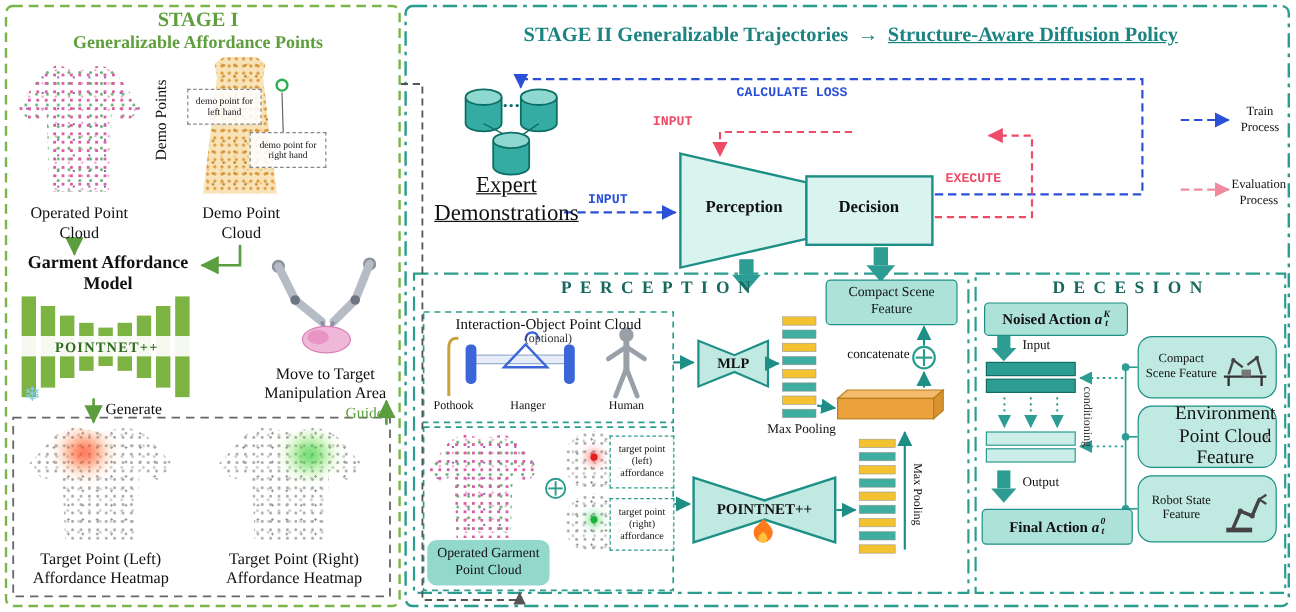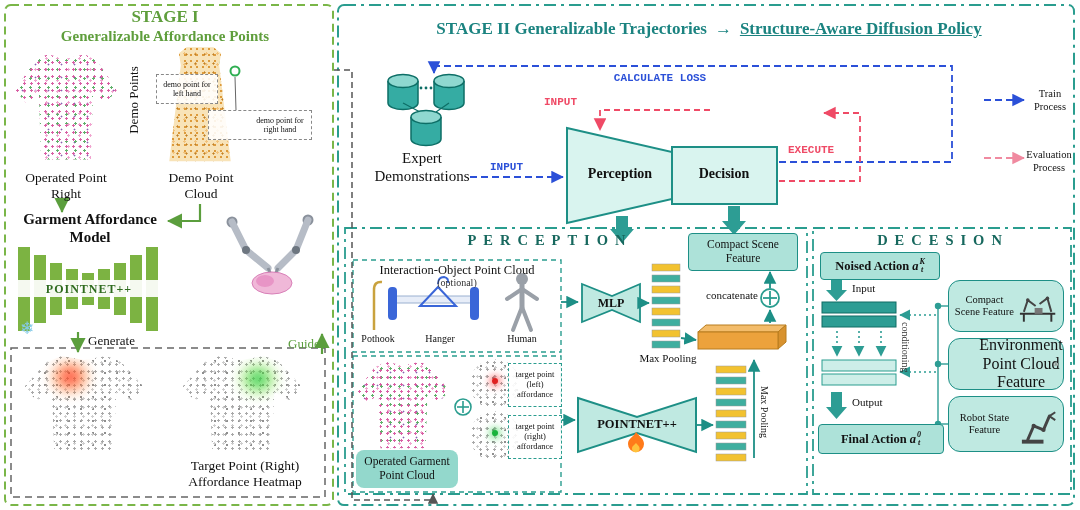--- a/index.html
+++ b/index.html
@@ -277,46 +277,48 @@
 
   <div class="t c b" style="left:10px;top:26px;width:310px;height:20px;font-size:15px;color:#5f9e3c;">Generalizable Affordance Points</div>
   <div class="t c b" style="left:40px;top:6px;width:250px;height:22px;font-size:17px;color:#5f9e3c;">STAGE I</div>
 
   <div class="pc pc-pink clip-sweater" style="left:14px;top:52px;width:104px;height:112px;"></div>
   <div class="pc pc-orange clip-dress" style="left:152px;top:46px;width:96px;height:120px;"></div>
 
   <div class="t c" style="left:84px;top:92px;width:100px;height:16px;font-size:13px;transform:rotate(-90deg);">Demo Points</div>
 
   <div class="dashlbl" style="left:156px;top:74px;width:60px;height:28px;font-size:8px;border-color:#888;">demo point for left hand</div>
-  <div class="dashlbl" style="left:208px;top:110px;width:62px;height:28px;font-size:8px;border-color:#888;padding-left:40px;">demo point for right hand</div>
-
-  <div class="t c" style="left:12px;top:166px;width:108px;height:40px;font-size:13.5px;">Operated Point Right</div>
+  <div class="dashlbl" style="left:208px;top:110px;width:62px;height:28px;font-size:8px;border-color:#888;">demo point for right hand</div>
+
+  <div class="t c" style="left:12px;top:166px;width:108px;height:40px;font-size:13.5px;">Operated Point Cloud</div>
   <div class="t c" style="left:158px;top:166px;width:86px;height:40px;font-size:13.5px;">Demo Point Cloud</div>
 
   <div class="t c b" style="left:12px;top:208px;width:156px;height:40px;font-size:15px;">Garment Affordance Model</div>
   <div class="t c b" style="left:18px;top:281px;width:142px;height:16px;font-size:12px;color:#2f6b1f;letter-spacing:1px;">POINTNET++</div>
   <div class="t c" style="left:16px;top:318px;width:22px;height:22px;font-size:17px;color:#85cbe8;">❄</div>
   <div class="t" style="left:88px;top:333px;width:70px;height:16px;font-size:13px;">Generate</div>
+  <div class="t c" style="left:212px;top:300px;width:118px;height:40px;font-size:13.5px;">Move to Target Manipulation Area</div>
   <div class="t" style="left:288px;top:336px;width:40px;height:16px;font-size:13px;color:#5b9e3d;">Guide</div>
 
   <div class="pc pc-gray clip-sweater" style="left:22px;top:354px;width:124px;height:100px;">
     <div class="glow glow-red" style="left:26px;top:4px;"></div>
   </div>
   <div class="pc pc-gray clip-sweater" style="left:180px;top:354px;width:124px;height:100px;">
     <div class="glow glow-green" style="left:56px;top:6px;"></div>
   </div>
+  <div class="t c" style="left:8px;top:454px;width:152px;height:40px;font-size:13.5px;">Target Point (Left) Affordance Heatmap</div>
   <div class="t c" style="left:166px;top:454px;width:158px;height:40px;font-size:13.5px;">Target Point (Right) Affordance Heatmap</div>
 
   <div class="t c b" style="left:345px;top:16px;width:728px;height:26px;font-size:17px;color:#1b8380;gap:8px;">
     <span>STAGE II  Generalizable Trajectories</span>
     <span>→</span>
     <span style="text-decoration:underline;">Structure-Aware Diffusion Policy</span>
   </div>
 
-  <div class="t c" style="left:368px;top:148px;width:108px;height:38px;font-size:15px;">Expert Demonstrations</div>
+  <div class="t c" style="left:368px;top:148px;width:108px;height:38px;font-size:19px;text-decoration:underline;">Expert Demonstrations</div>
   <div class="t b sans" style="left:490px;top:161px;width:46px;height:14px;font-size:11px;color:#2b50d8;">INPUT</div>
   <div class="t c b sans" style="left:590px;top:72px;width:140px;height:14px;font-size:11px;color:#2b50d8;background:#fff;">CALCULATE LOSS</div>
   <div class="t b sans" style="left:544px;top:96px;width:46px;height:14px;font-size:11px;color:#ef4a66;">INPUT</div>
   <div class="t b sans" style="left:788px;top:144px;width:64px;height:14px;font-size:11px;color:#ef4a66;">EXECUTE</div>
   <div class="t c b" style="left:572px;top:164px;width:96px;height:20px;font-size:14px;">Perception</div>
   <div class="t c b" style="left:674px;top:164px;width:100px;height:20px;font-size:14px;">Decision</div>
   <div class="t c" style="left:1026px;top:84px;width:48px;height:34px;font-size:10.5px;">Train Process</div>
   <div class="t c" style="left:1022px;top:142px;width:54px;height:40px;font-size:10.5px;">Evaluation Process</div>
 
   <div class="t c b" style="left:420px;top:231px;width:260px;height:20px;font-size:14.5px;letter-spacing:7px;color:#17685e;">PERCEPTION</div>

